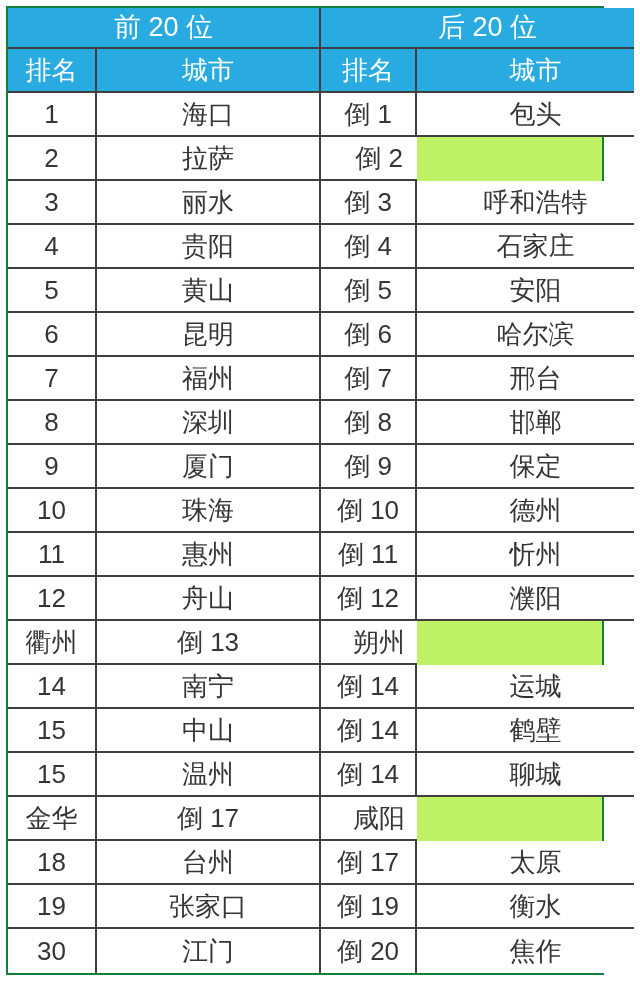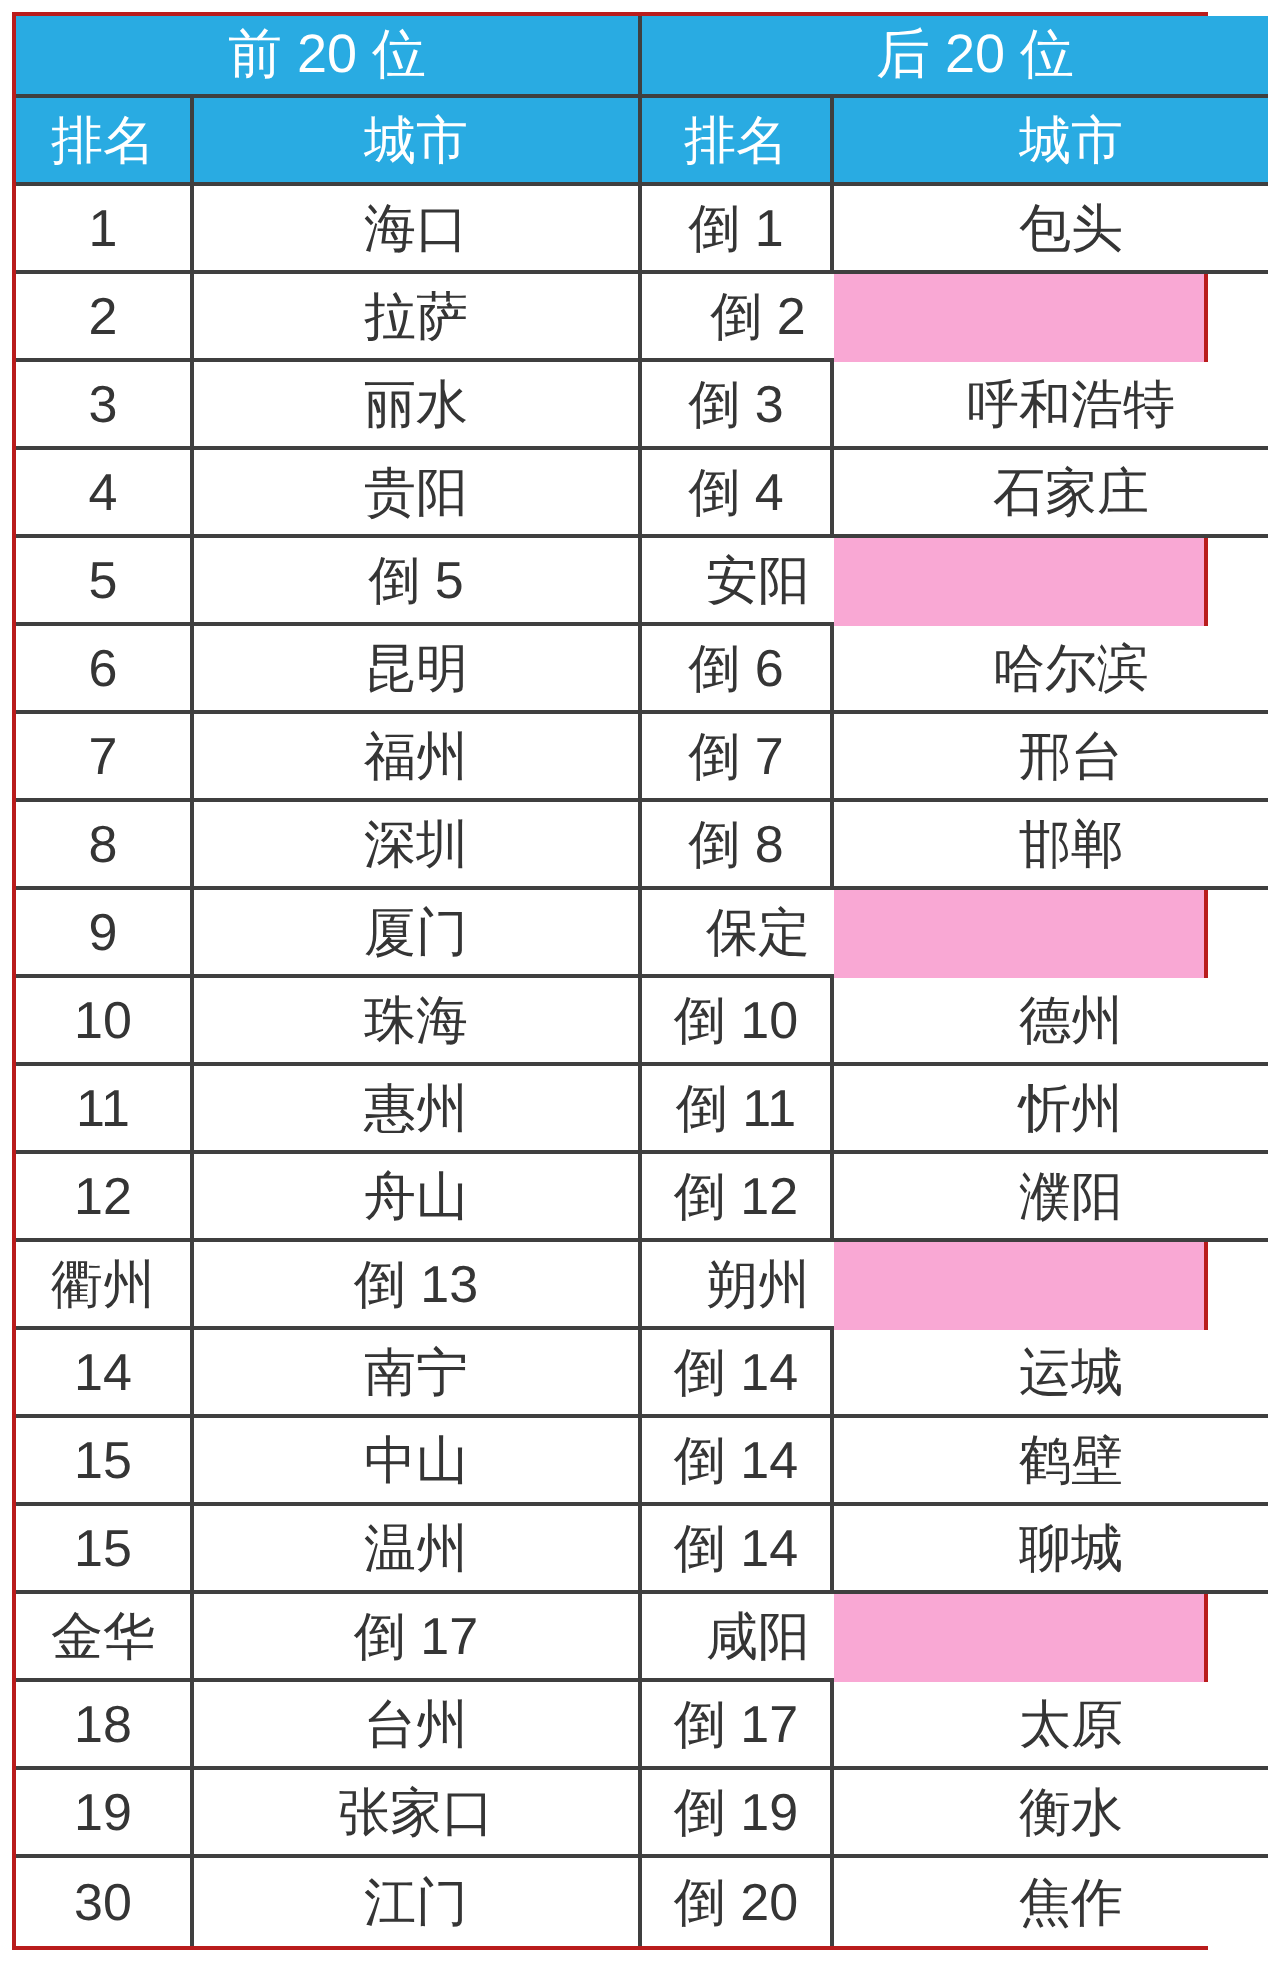--- a/index.html
+++ b/index.html
@@ -14,22 +14,22 @@
     height: 988px;
     background: #ffffff;
     overflow: hidden;
   }
   .ranking-table {
     position: absolute;
     left: 6px;
     top: 6px;
     width: 598px;
     box-sizing: border-box;
-    border: 2px solid #b91c1c;
-    background: #f9a8d4;
+    border: 2px solid #15803d;
+    background: #bef264;
   }
   .trow {
     display: grid;
     grid-template-columns: 89px 224px 96px 217px;
   }
   .trow-merged {
     display: grid;
     grid-template-columns: 313px 313px;
   }
   .cell {
@@ -96,20 +96,21 @@
           <div class="cell">呼和浩特</div>
         </div>
         <div class="trow">
           <div class="cell">4</div>
           <div class="cell">贵阳</div>
           <div class="cell">倒 4</div>
           <div class="cell">石家庄</div>
         </div>
         <div class="trow">
           <div class="cell">5</div>
+          <div class="cell">黄山</div>
           <div class="cell">倒 5</div>
           <div class="cell">安阳</div>
         </div>
         <div class="trow">
           <div class="cell">6</div>
           <div class="cell">昆明</div>
           <div class="cell">倒 6</div>
           <div class="cell">哈尔滨</div>
         </div>
         <div class="trow">
@@ -120,20 +121,21 @@
         </div>
         <div class="trow">
           <div class="cell">8</div>
           <div class="cell">深圳</div>
           <div class="cell">倒 8</div>
           <div class="cell">邯郸</div>
         </div>
         <div class="trow">
           <div class="cell">9</div>
           <div class="cell">厦门</div>
+          <div class="cell">倒 9</div>
           <div class="cell">保定</div>
         </div>
         <div class="trow">
           <div class="cell">10</div>
           <div class="cell">珠海</div>
           <div class="cell">倒 10</div>
           <div class="cell">德州</div>
         </div>
         <div class="trow">
           <div class="cell">11</div>

